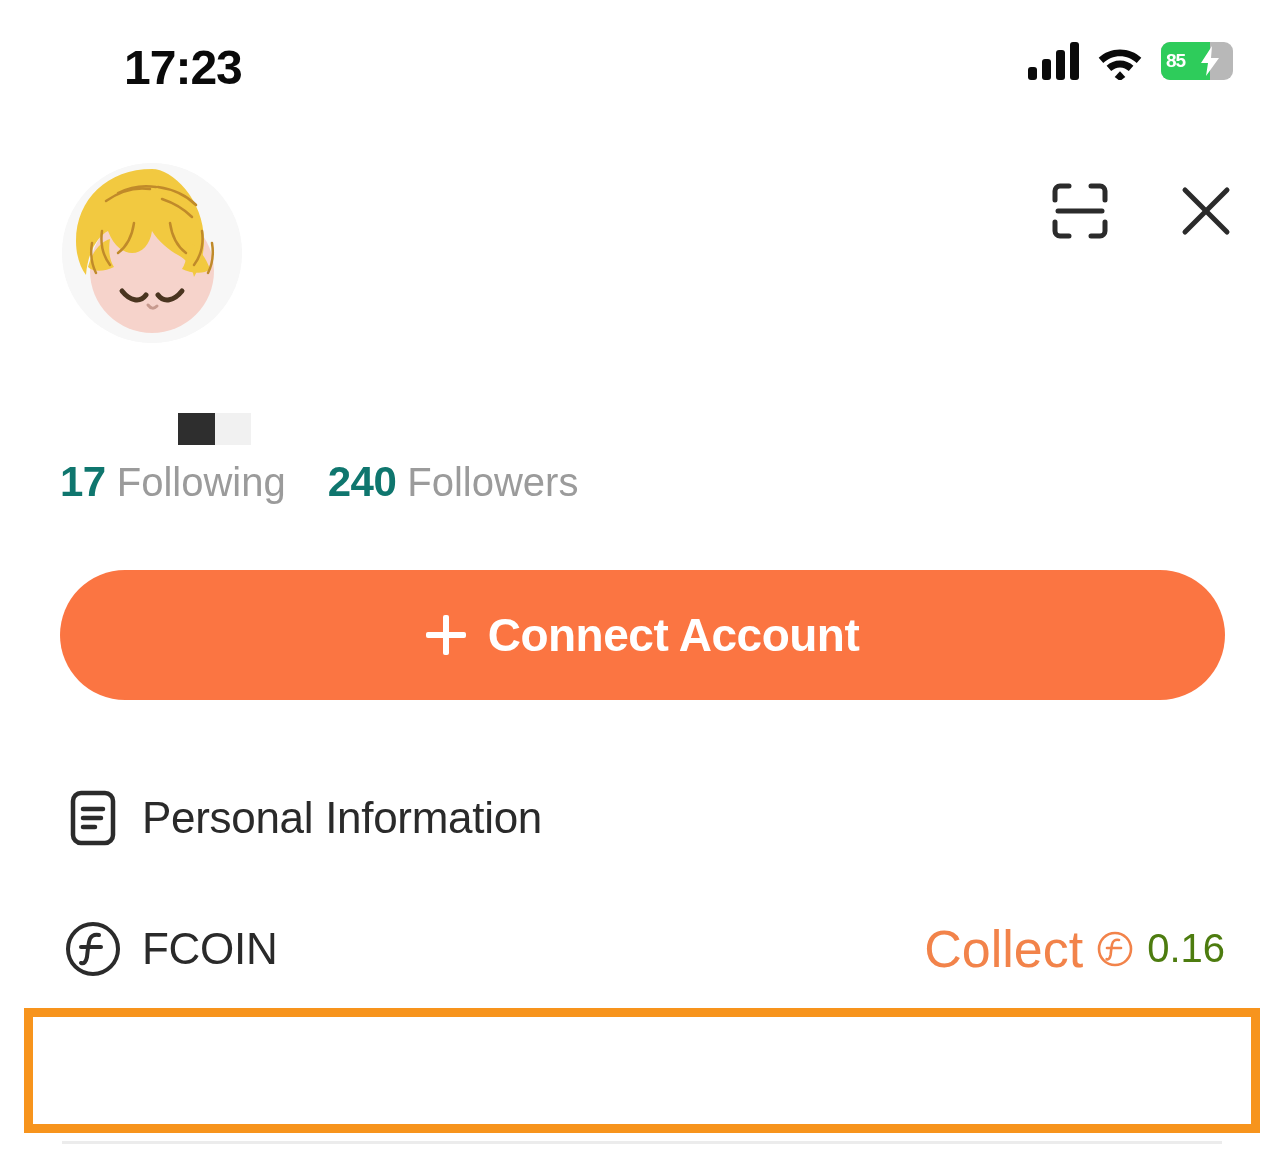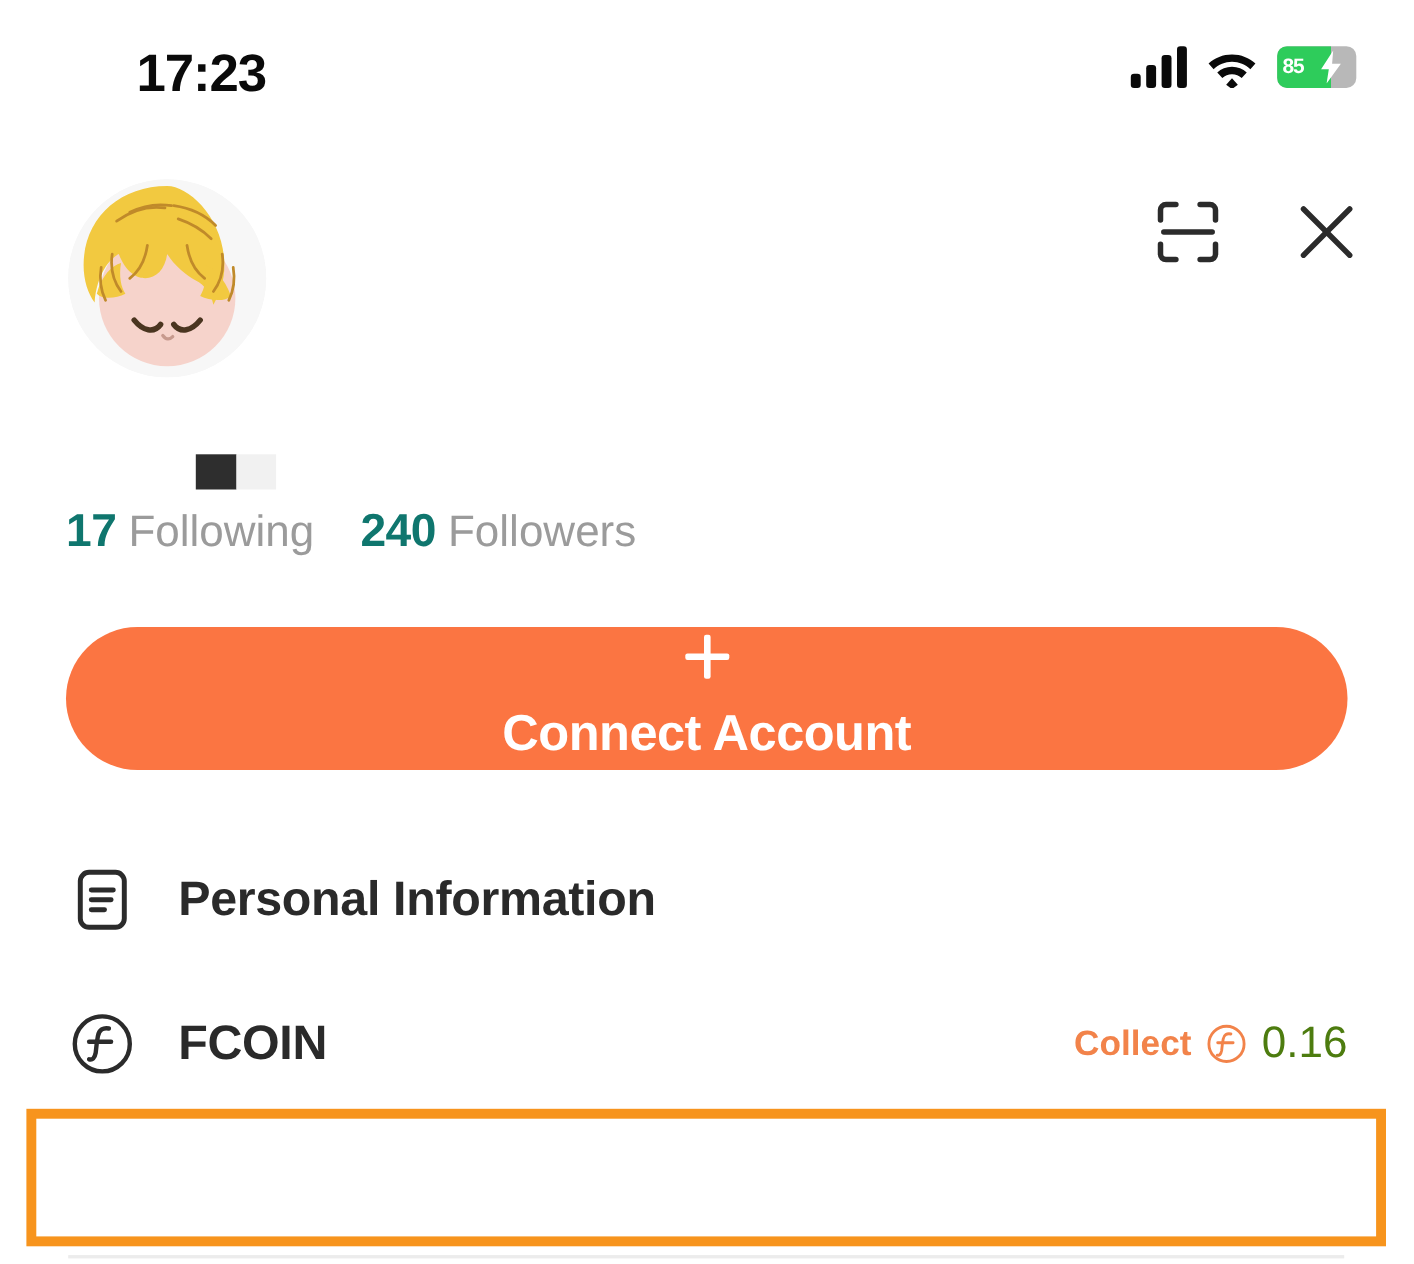--- a/index.html
+++ b/index.html
@@ -63,39 +63,39 @@
   .stat { display:flex; align-items:baseline; gap:11px; }
   .stat-num { font-size:42px; font-weight:700; color:#0f766e; letter-spacing:-0.5px; }
   .stat-lbl { font-size:40px; font-weight:400; color:#9b9b9b; }
 
   
   .connect-btn {
     position:absolute; left:60px; top:570px;
     width:1165px; height:130px;
     background:#fb7542; border-radius:65px;
     display:flex; align-items:center; justify-content:center; gap:22px;
-    cursor:pointer; border:none;flex-direction:column;
+    cursor:pointer; border:none;
   }
   .plus { position:relative; width:40px; height:40px; flex:0 0 auto; }
   .plus::before, .plus::after { content:""; position:absolute; background:#fff; border-radius:2px; }
   .plus::before { left:0; top:17px; width:40px; height:6px; }
   .plus::after { left:17px; top:0; width:6px; height:40px; }
   .connect-label { font-size:46px; font-weight:600; color:#ffffff; letter-spacing:-0.5px; }
 
   
   .menu { position:absolute; left:0; top:752px; width:1285px; }
   .menu-row {
     position:relative; height:131px;
     display:flex; align-items:center; padding:0 60px;
     cursor:pointer; background:#fff;
   }
   .menu-icon { width:66px; height:66px; flex:0 0 auto; display:flex; align-items:center; justify-content:center; }
-  .menu-label { margin-left:36px; font-size:44px; font-weight:700; color:#2a2a2a; letter-spacing:-0.3px; }
+  .menu-label { margin-left:16px; font-size:44px; font-weight:400; color:#2a2a2a; letter-spacing:-0.3px; }
   .menu-right { margin-left:auto; display:flex; align-items:center; gap:12px; }
-  .collect-text { font-size:32px; color:#f2834a; font-weight:700; }
+  .collect-text { font-size:52px; color:#f2834a; font-weight:400; }
   .collect-amount { font-size:40px; color:#4d7c0f; font-weight:400; }
 
   
   .highlight-box {
     position:absolute; left:24px; top:1008px;
     width:1236px; height:125px;
     border:9px solid #f7941d; background:transparent;
     pointer-events:none;
   }
   .divider {

